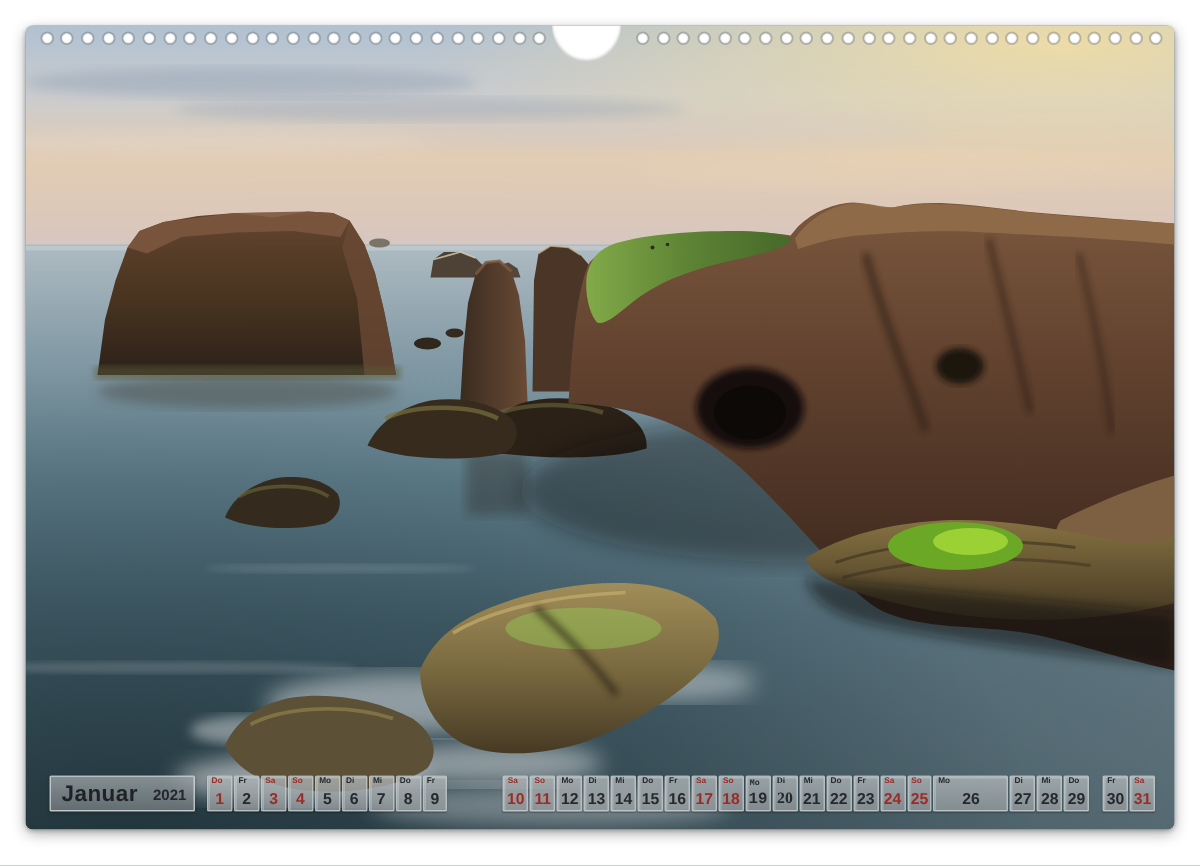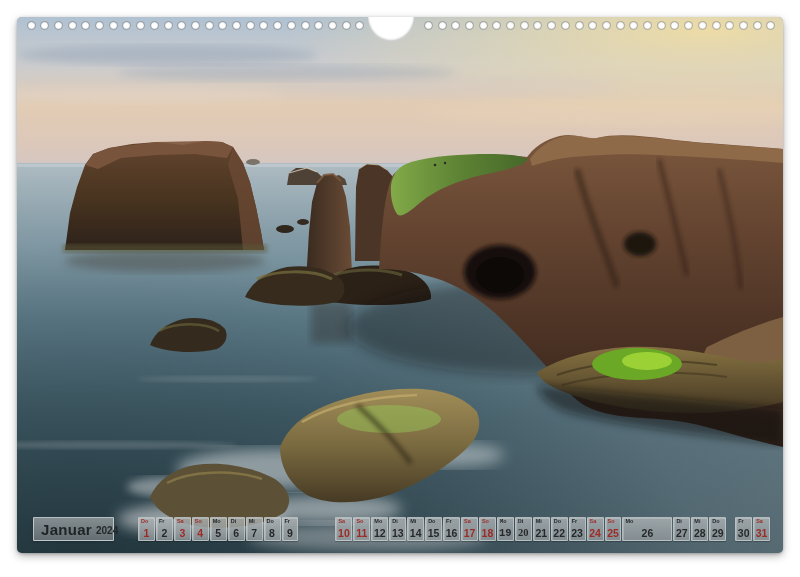--- a/index.html
+++ b/index.html
@@ -21,25 +21,25 @@
     box-shadow:inset 0 0 1px rgba(0,0,0,0.5), 0 0 0 1px rgba(95,105,115,0.35);
   }
   .notch{
     position:absolute;left:351px;top:0;width:46px;height:25px;
     background:#ffffff;
     border-radius:0 0 23px 23px / 0 0 25px 25px;
     box-shadow:inset 0 -2px 2px rgba(0,0,0,0.22);
   }
   
   .month-box{
-    position:absolute;left:16px;top:500px;width:81px;height:24px;
+    position:absolute;left:16px;top:500px;width:97px;height:24px;
     background:linear-gradient(rgba(155,162,164,0.80), rgba(117,125,129,0.78));
     border:1px solid rgba(228,233,235,0.65);
     box-sizing:border-box;border-radius:1px;
-    display:flex;align-items:center;padding-left:7px;gap:4px;
+    display:flex;align-items:center;padding-left:7px;gap:10px;
     box-shadow:0 1px 2px rgba(0,0,0,0.25);
   }
   .month-box .month{font-size:15px;font-weight:bold;color:#1f2326;letter-spacing:0.3px;}
   .month-box .year{font-size:10px;font-weight:bold;color:#24282b;padding-top:2px;}
   .day-strip{
     position:absolute;left:121px;top:500px;width:632px;height:24px;
     display:flex;gap:1px;
   }
   .day-cell{
     position:relative;flex:1 1 0;height:24px;box-sizing:border-box;
@@ -282,21 +282,21 @@
       <div class="hole" style="left: 695.5px;"></div>
       <div class="hole" style="left: 709.2px;"></div>
       <div class="hole" style="left: 722.9px;"></div>
       <div class="hole" style="left: 736.6px;"></div>
       <div class="hole" style="left: 750.3px;"></div>
     </div>
   <div class="notch"></div>
 
   <div class="month-box">
     <span class="month">Januar</span>
-    <span class="year">2024</span>
+    <span class="year">2021</span>
   </div>
   <div class="day-strip">
       <div class="day-cell" style="color: rgb(156, 43, 38);">
     <span class="wd">Do</span>
     <span class="num">1</span>
   </div>
       <div class="day-cell" style="color: rgb(38, 41, 44);">
     <span class="wd">Fr</span>
     <span class="num">2</span>
   </div>

